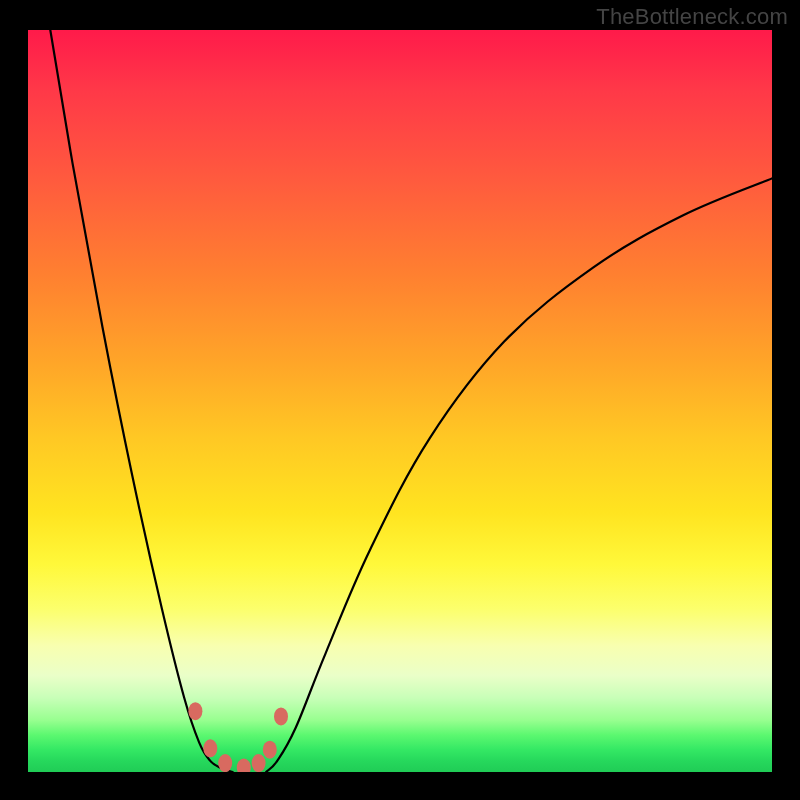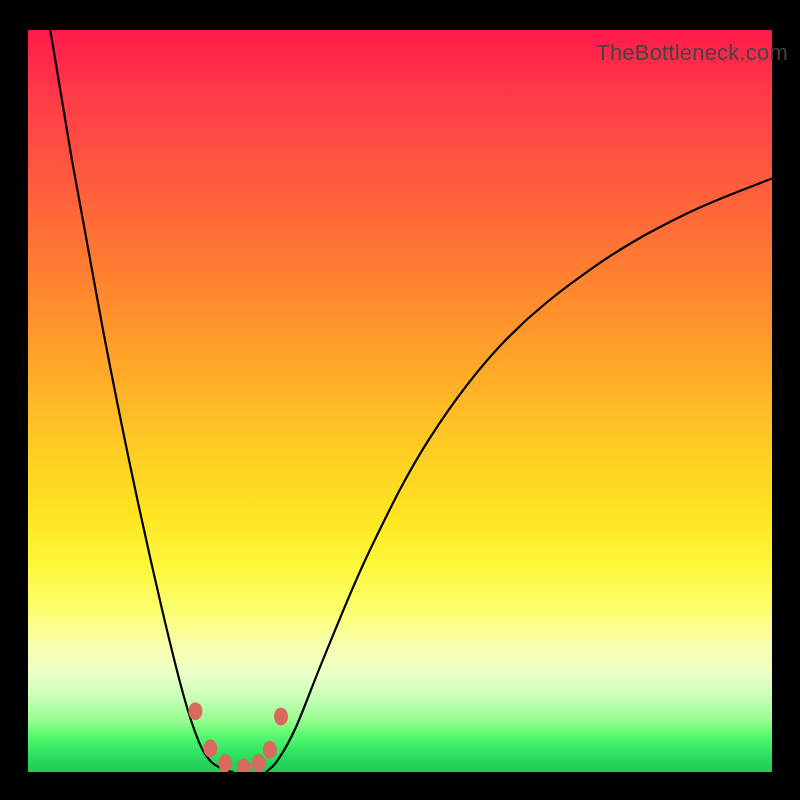--- a/index.html
+++ b/index.html
@@ -44,21 +44,20 @@
   }
   .watermark {
     position: absolute;
     top: 4px;
     right: 12px;
     color: #444;
     font-size: 22px;
     font-weight: 500;
     letter-spacing: 0.2px;
     z-index: 10;
-    margin-top: 36px;
   }
   svg.curves {
     position: absolute;
     inset: 0;
     width: 100%;
     height: 100%;
   }
   .curve-path {
     fill: none;
     stroke: #000;

